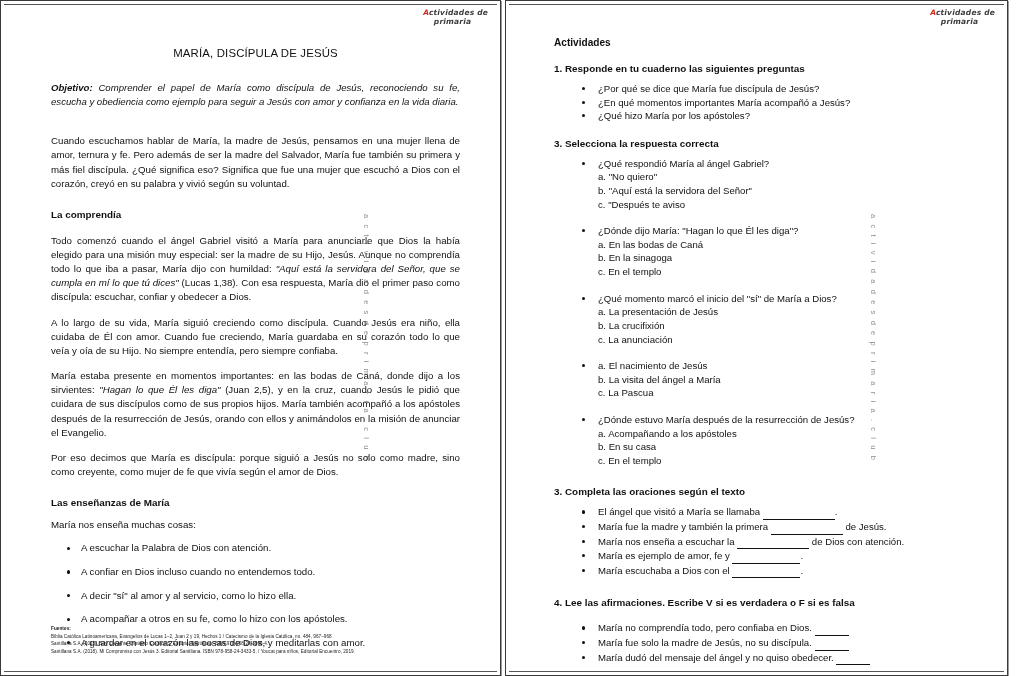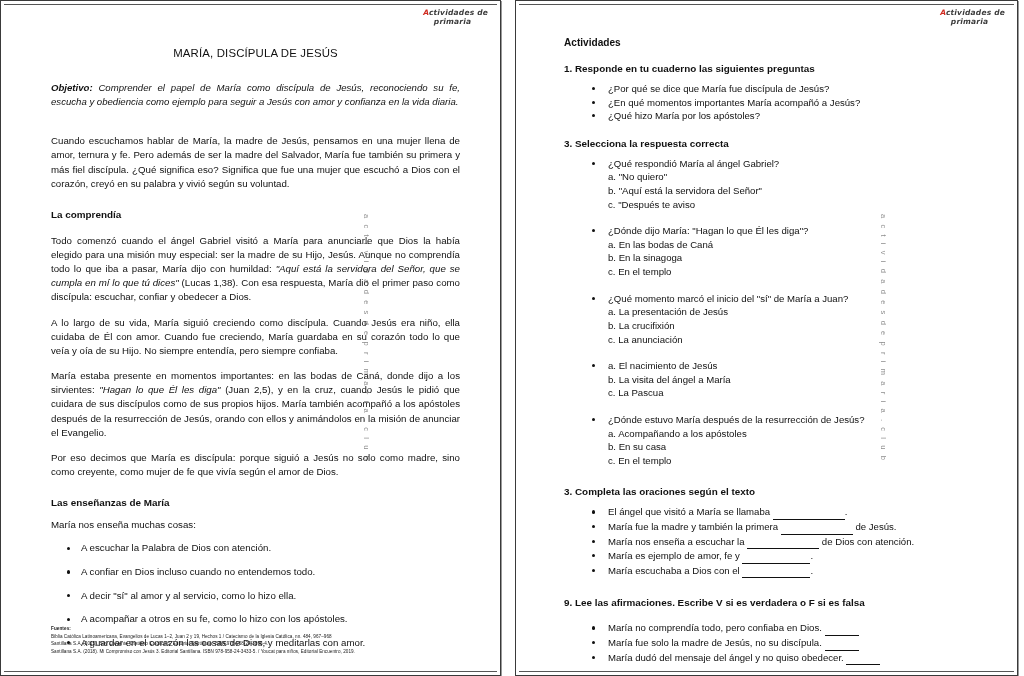--- a/index.html
+++ b/index.html
@@ -8,21 +8,21 @@
     width: 1024px; height: 676px;
     background: #ffffff;
     font-family: "Liberation Sans", sans-serif;
     overflow: hidden;
   }
   #sheet {
     position: relative;
     width: 1024px; height: 676px;
     background: #ffffff;
     display: flex;
-    gap: 14px;
+    gap: 4px;
   }
 
   .page {
     position: relative;
     background: #ffffff;
     border: 1px solid #3a3a3a;
     box-shadow: inset 0 0 0 1px #ffffff, 1px 1px 0 #9a9a9a;
     overflow: hidden;
   }
   .page.left  { width: 501px; height: 676px; }
@@ -304,21 +304,21 @@
             </li>
             <li>
               <div>¿Dónde dijo María: "Hagan lo que Él les diga"?</div>
               <div class="opts">
                 <div>a. En las bodas de Caná</div>
                 <div>b. En la sinagoga</div>
                 <div>c. En el templo</div>
               </div>
             </li>
             <li>
-              <div>¿Qué momento marcó el inicio del "sí" de María a Juan?</div>
+              <div>¿Qué momento marcó el inicio del "sí" de María a Dios?</div>
               <div class="opts">
                 <div>a. La presentación de Jesús</div>
                 <div>b. La crucifixión</div>
                 <div>c. La anunciación</div>
               </div>
             </li>
             <li>
               <div class="opts">
                 <div>a. El nacimiento de Jesús</div>
                 <div>b. La visita del ángel a María</div>
@@ -337,21 +337,21 @@
 
         <h3 class="act-sec gap-lg">3. Completa las oraciones según el texto</h3>
         <ul class="q" id="s3-list">
             <li><span>El ángel que visitó a María se llamaba </span><span class="ul-line" style="width: 72px;">&nbsp;</span><span>.</span></li>
             <li><span>María fue la madre y también la primera </span><span class="ul-line" style="width: 72px;">&nbsp;</span><span> de Jesús.</span></li>
             <li><span>María nos enseña a escuchar la </span><span class="ul-line" style="width: 72px;">&nbsp;</span><span> de Dios con atención.</span></li>
             <li><span>María es ejemplo de amor, fe y </span><span class="ul-line" style="width: 68px;">&nbsp;</span><span>.</span></li>
             <li><span>María escuchaba a Dios con el </span><span class="ul-line" style="width: 68px;">&nbsp;</span><span>.</span></li>
           </ul>
 
-        <h3 class="act-sec gap-lg">9. Lee las afirmaciones. Escribe V si es verdadera o F si es falsa</h3>
+        <h3 class="act-sec gap-lg">4. Lee las afirmaciones. Escribe V si es verdadera o F si es falsa</h3>
         <ul class="q" id="s4-list" style="margin-top:13px">
             <li><span>María no comprendía todo, pero confiaba en Dios. </span><span class="ul-line" style="width: 34px;">&nbsp;</span><span></span></li>
             <li><span>María fue solo la madre de Jesús, no su discípula. </span><span class="ul-line" style="width: 34px;">&nbsp;</span><span></span></li>
             <li><span>María dudó del mensaje del ángel y no quiso obedecer. </span><span class="ul-line" style="width: 34px;">&nbsp;</span><span></span></li>
           </ul>
 
       </div>
     </div>
   </div>
 

